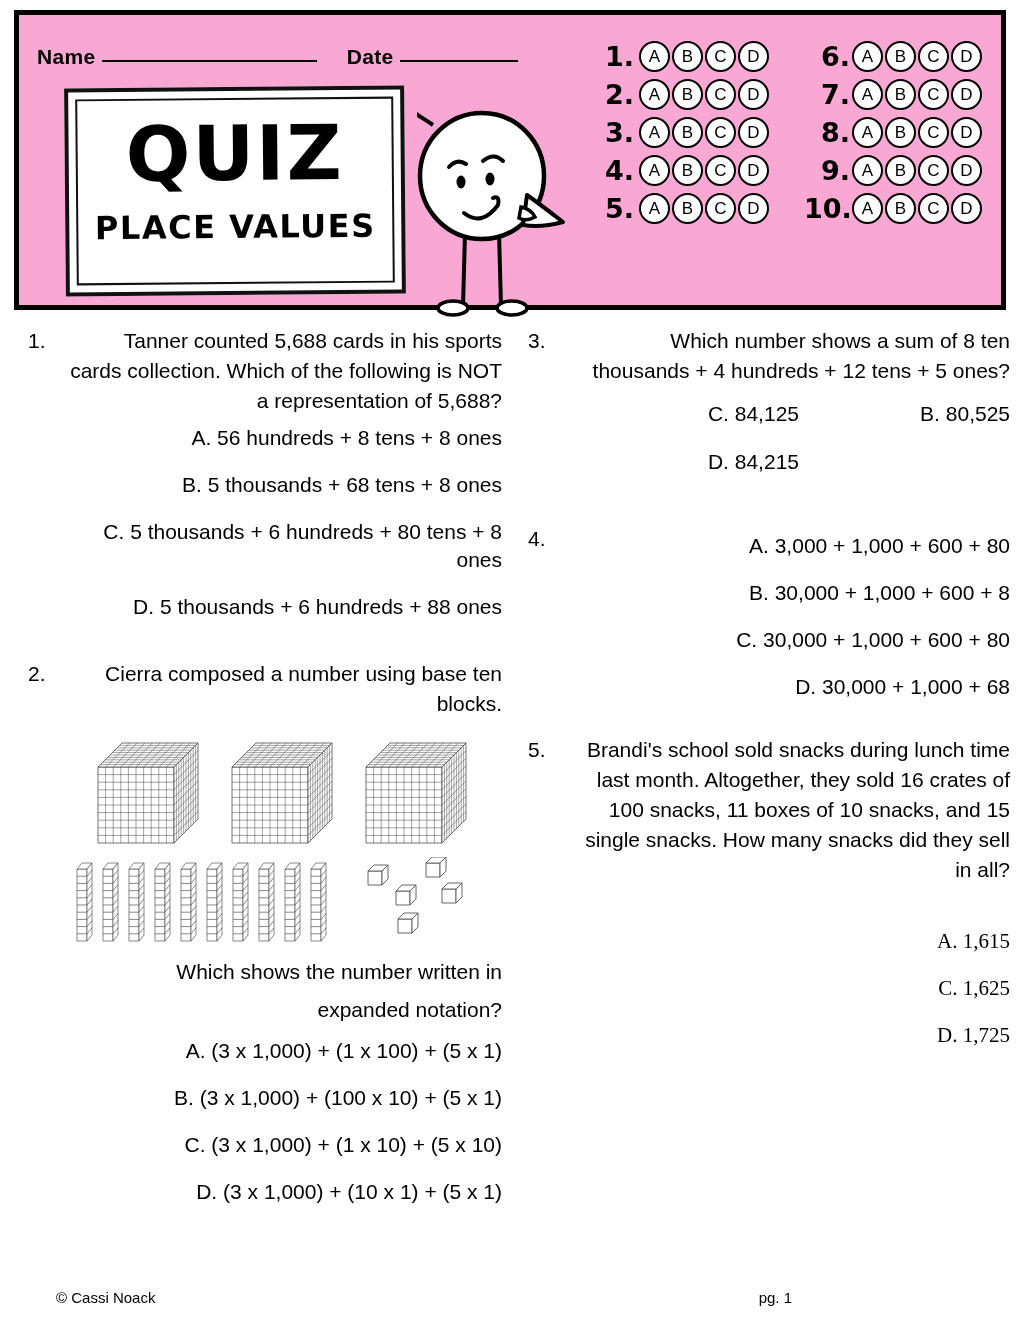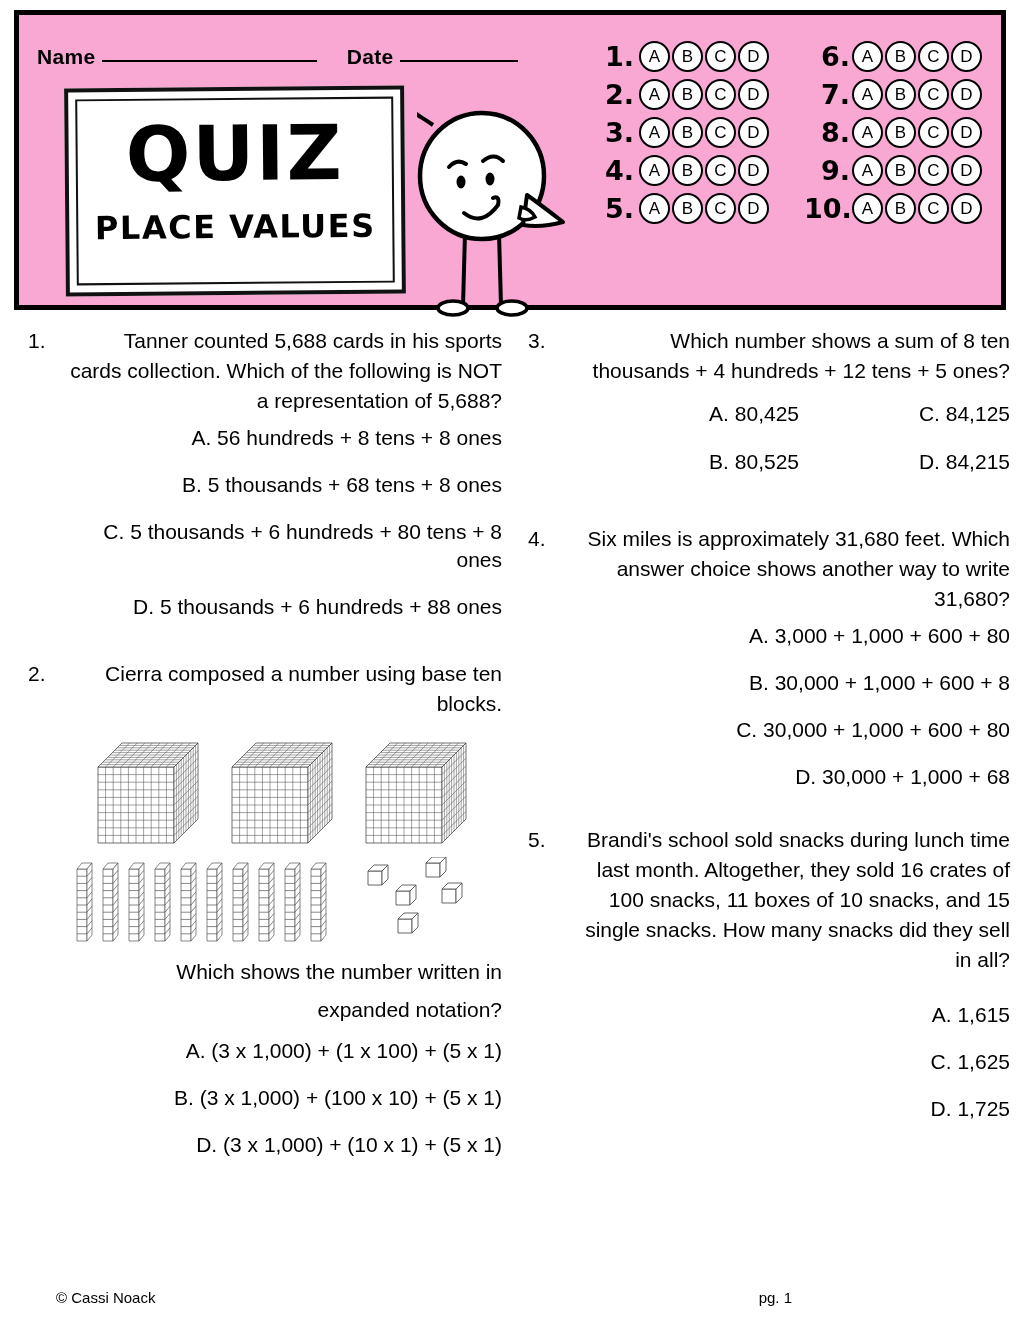--- a/index.html
+++ b/index.html
@@ -570,59 +570,58 @@
               </g>
             </svg>
           </div>
         </div>
 
         <div class="q-followup">Which shows the number written in expanded notation?</div>
 
         <div class="q-choices" style="padding-left:14px;">
           <div class="choice">A.  (3 x 1,000) + (1 x 100) + (5 x 1)</div>
           <div class="choice">B.  (3 x 1,000) + (100 x 10) + (5 x 1)</div>
+          <div class="choice">C. (3 x 1,000) + (1 x 10) + (5 x 10)</div>
           <div class="choice">D.  (3 x 1,000) + (10 x 1) + (5 x 1)</div>
         </div>
       </div>
     </div>
   </div>
 
   <div class="q-column" id="col-right">
 
     <div class="question">
       <div class="q-number">3.</div>
       <div class="q-body">
         <div class="q-stem">Which number shows a sum of 8 ten thousands + 4 hundreds + 12 tens + 5 ones?</div>
         <div class="choices-grid">
-          <div class="choice">A.  80,425</div>
           <div class="choice">C.  84,125</div>
           <div class="choice">B.  80,525</div>
           <div class="choice">D.  84,215</div>
         </div>
       </div>
     </div>
 
     <div class="question" style="margin-top:28px;">
       <div class="q-number">4.</div>
       <div class="q-body">
-        <div class="q-stem">Six miles is approximately 31,680 feet. Which answer choice shows another way to write 31,680?</div>
         <div class="q-choices" style="padding-left:8px;">
           <div class="choice">A.  3,000 + 1,000 + 600 + 80</div>
           <div class="choice">B.  30,000 + 1,000 + 600 + 8</div>
           <div class="choice">C.  30,000 + 1,000 + 600 + 80</div>
           <div class="choice">D.  30,000 + 1,000 + 68</div>
         </div>
       </div>
     </div>
 
     <div class="question" style="margin-top:34px;">
       <div class="q-number">5.</div>
       <div class="q-body">
         <div class="q-stem">Brandi's school sold snacks during lunch time last month. Altogether, they sold 16 crates of 100 snacks, 11 boxes of 10 snacks, and 15 single snacks. How many snacks did they sell in all?</div>
-        <div class="q-choices" style="padding-left:22px;margin-top:26px;">
+        <div class="q-choices" style="padding-left:22px;margin-top:42px;font-family:Liberation Serif, serif;">
           <div class="choice">A.  1,615</div>
           <div class="choice">C.  1,625</div>
           <div class="choice">D.  1,725</div>
         </div>
       </div>
     </div>
   </div>
 </div>
 
 <div id="footer">

